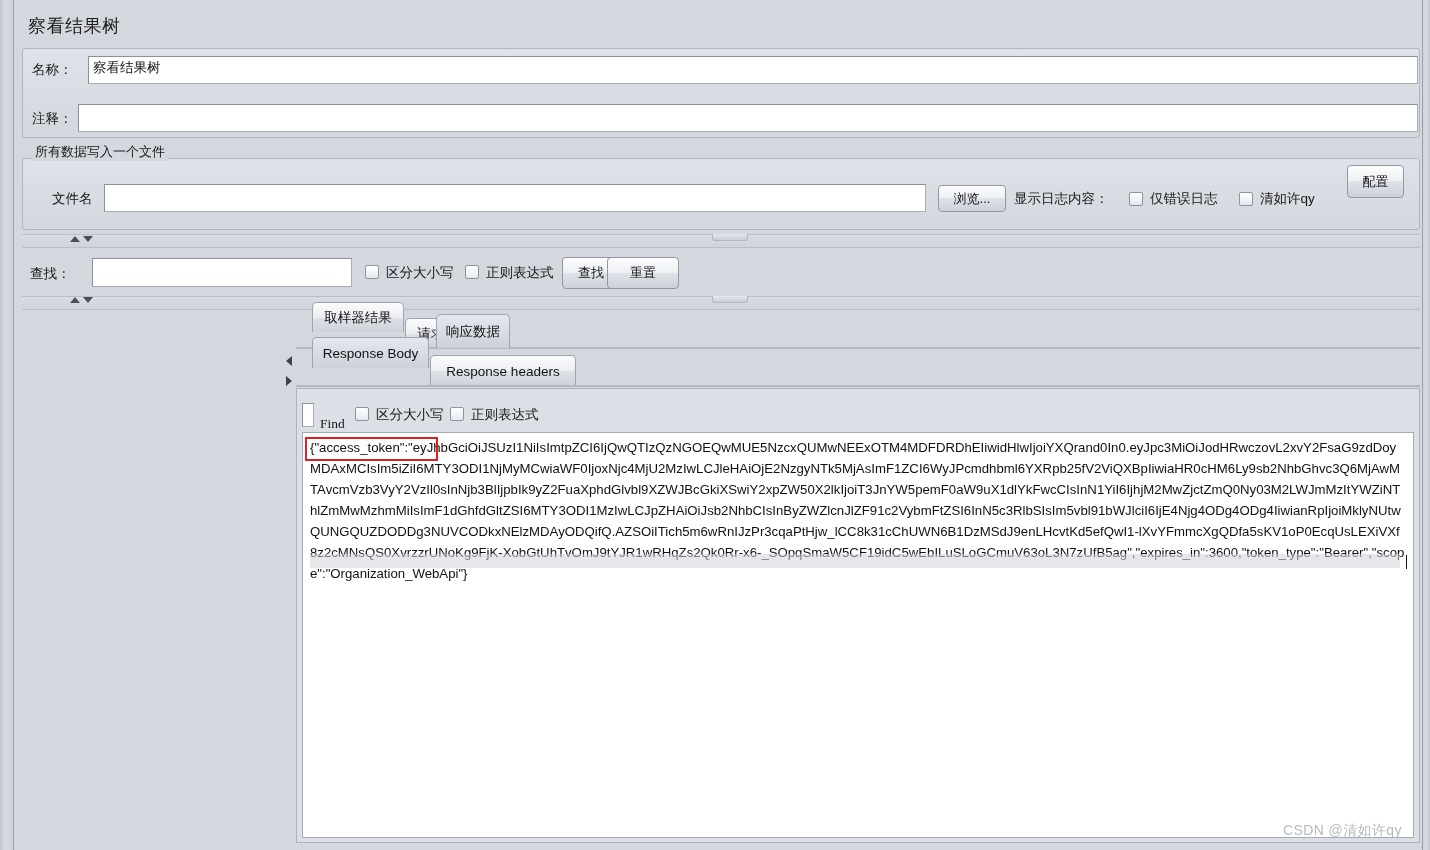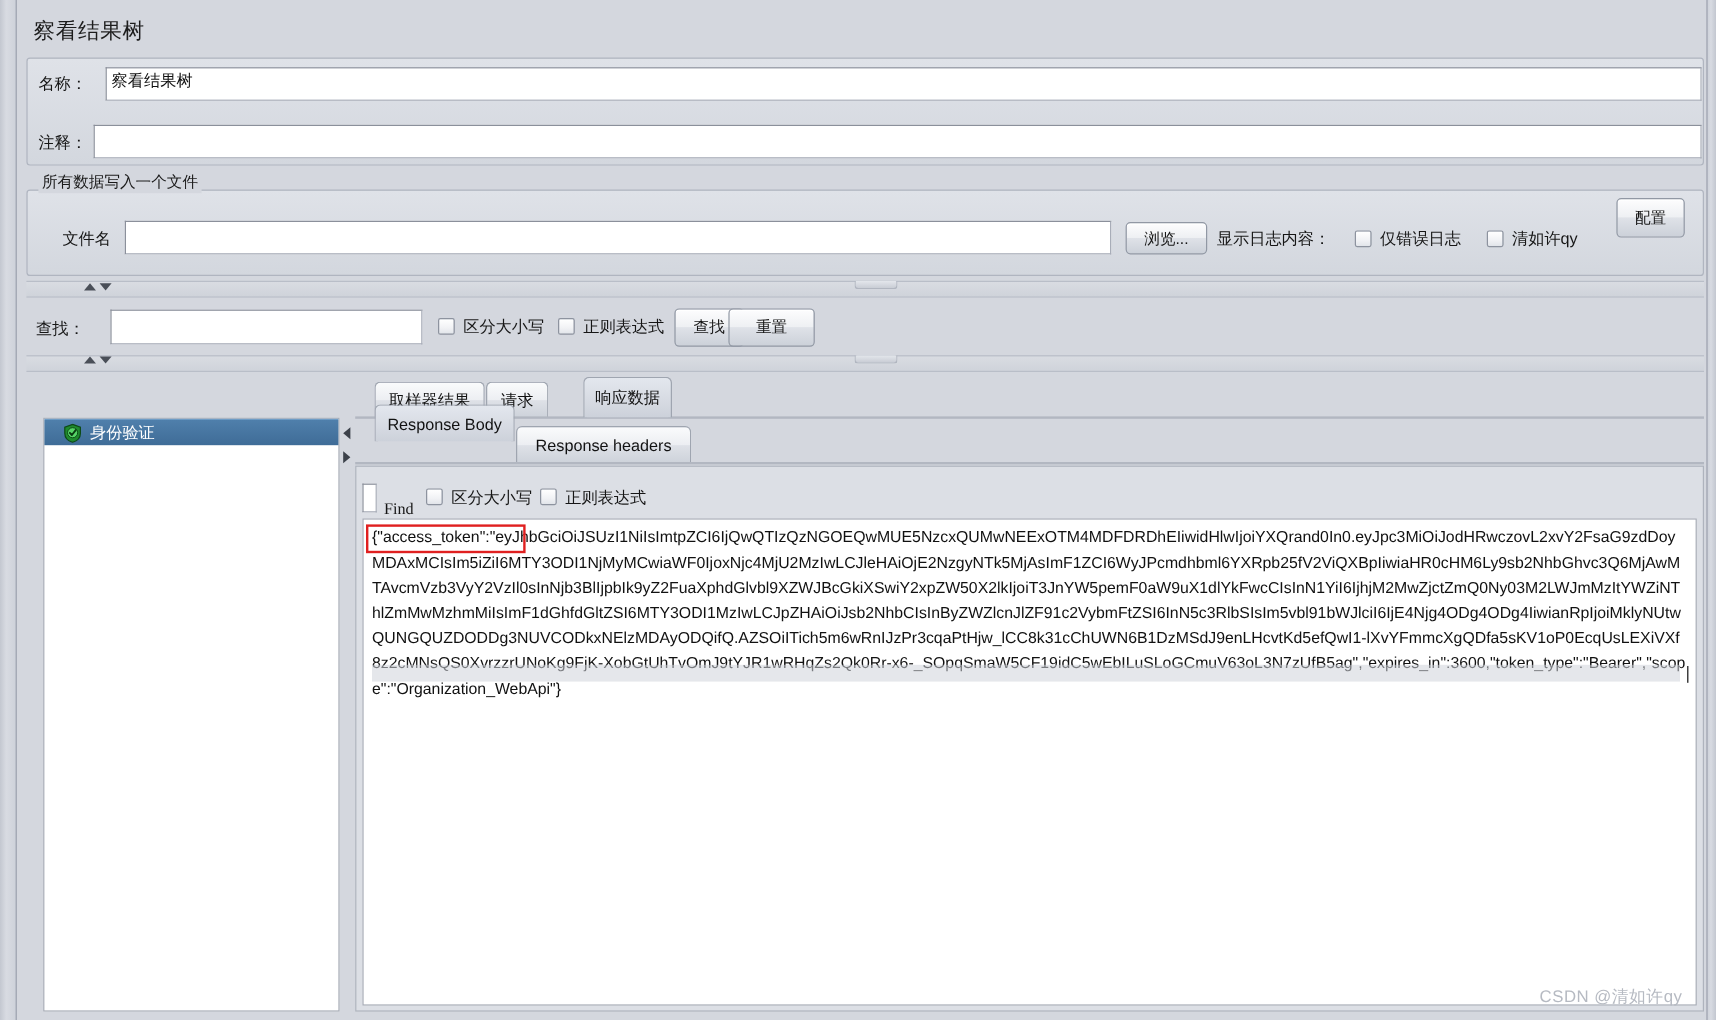--- a/index.html
+++ b/index.html
@@ -268,41 +268,29 @@
   <div class="btn" style="left:607px; top:257px; width:72px; height:32px;">重置</div>
 
   <div class="splitter" style="left:22px; top:296px; width:1398px; height:14px;"></div>
   <div class="split-arrows" style="left:70px; top:297px;">
     <div class="tri-up"></div>
     <div class="tri-down"></div>
   </div>
   <div class="split-notch" style="left:712px; top:296px;"></div>
 
 
-  <div class="tree-panel" style="left:36px; top:348px; width:247px; height:495px;">
-    <div class="tree-row">
-      <span class="shield">
-        <svg width="15" height="16" viewBox="0 0 15 16">
-          <path d="M7.5 0.6 L14 3 V8 C14 12 10.8 14.6 7.5 15.6 C4.2 14.6 1 12 1 8 V3 Z" fill="#1f8a2e" stroke="#0d4a16" stroke-width="1"></path>
-          <circle cx="7.5" cy="7.6" r="4.2" fill="#57d468" stroke="#0d4a16" stroke-width="0.8"></circle>
-          <path d="M5.2 7.7 L6.9 9.5 L10.1 5.4" stroke="#0b3d12" stroke-width="1.6" fill="none" stroke-linecap="round" stroke-linejoin="round"></path>
-        </svg>
-      </span>
-      <span>身份验证</span>
-    </div>
-  </div>
 
   <div class="mini-arrow-col" style="left:284px; top:348px; height:46px;">
     <div class="tri-left"></div>
     <div class="tri-right"></div>
   </div>
 
-  <div class="tab" style="left:312px; top:318px; width:92px; height:30px;">取样器结果</div>
+  <div class="tab" style="left:312px; top:302px; width:92px; height:30px;">取样器结果</div>
   <div class="tab" style="left:405px; top:318px; width:52px; height:30px;">请求</div>
-  <div class="tab active" style="left:486px; top:314px; width:74px; height:34px;">响应数据</div>
+  <div class="tab active" style="left:436px; top:314px; width:74px; height:34px;">响应数据</div>
   <div class="tab-underline" style="left:296px; top:347px; width:1124px;"></div>
 
   <div class="tab active" style="left:312px; top:337px; width:117px; height:31px;">Response Body</div>
   <div class="tab" style="left:430px; top:355px; width:146px; height:31px;">Response headers</div>
   <div class="tab-underline" style="left:296px; top:385px; width:1124px;"></div>
 
   <div class="content-pane" style="left:296px; top:388px; width:1124px; height:455px;"></div>
 
   <div class="textfield" style="left:302px; top:403px; width:12px; height:24px;"></div>
   <div class="lbl" style="position:absolute; left:320px; top:416px;font-family:Liberation Serif, serif;">Find</div>

